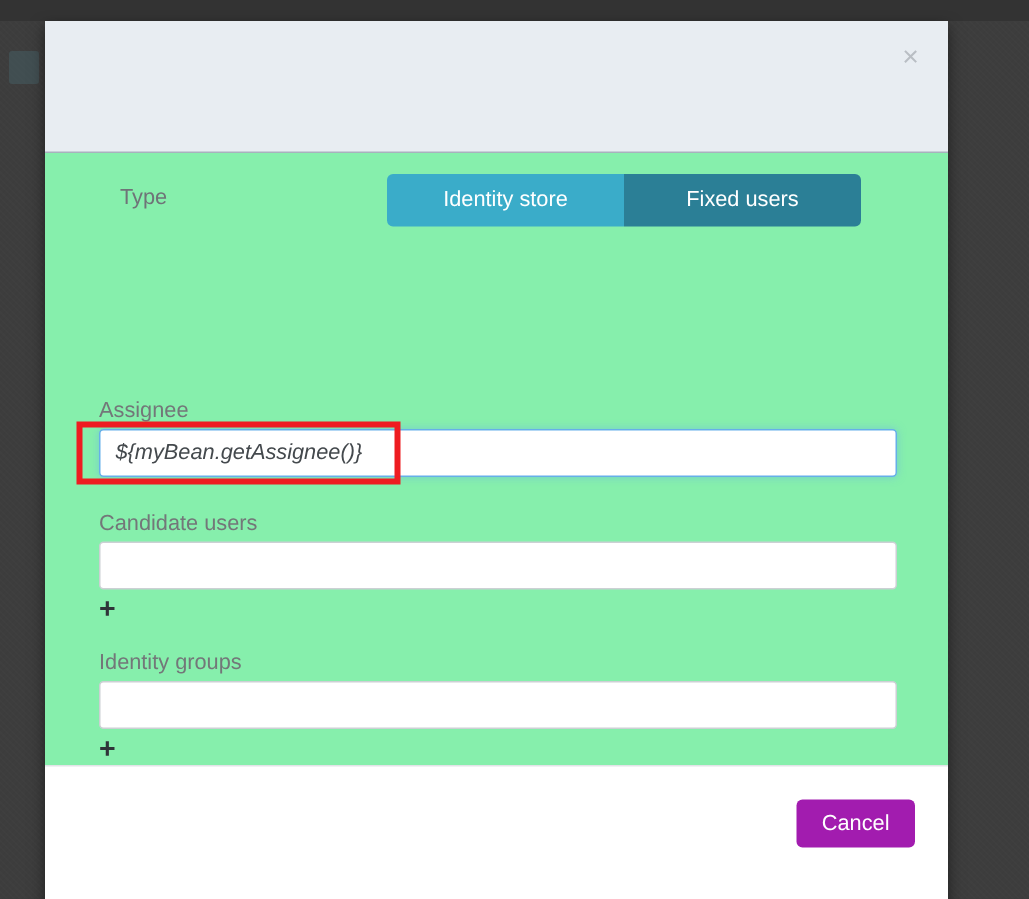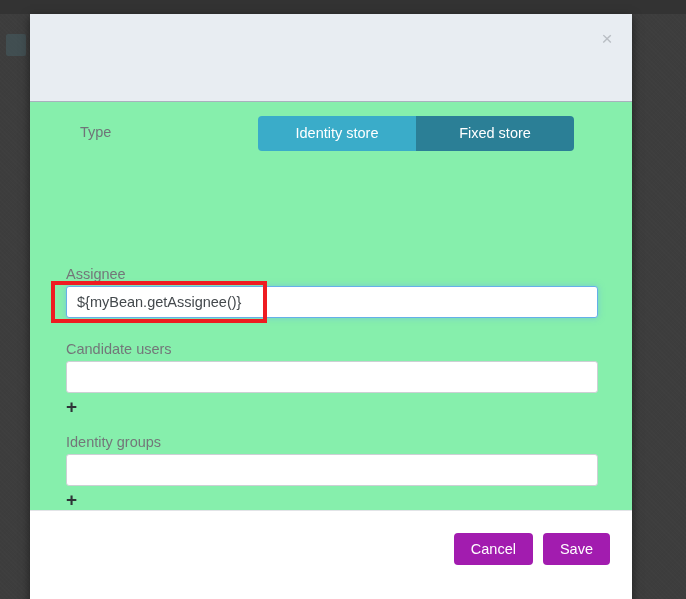--- a/index.html
+++ b/index.html
@@ -154,20 +154,21 @@
     height: 32px;
     box-sizing: border-box;
     border: 1px solid #ccd0d4;
     border-radius: 3px;
     padding: 0 10px;
     font-size: 14.5px;
     color: #44494d;
     background: #ffffff;
     font-family: "Liberation Sans", sans-serif;
     outline: none;
+    font-style: italic;
   }
   .text-input.focused {
     border: 1px solid #66afe9;
     box-shadow: 0 0 6px rgba(102,175,233,0.55);
   }
   .add-button {
     margin-top: 6px;
     display: inline-block;
     background: transparent;
     border: none;
@@ -266,21 +267,21 @@
   <div id="modal-header">
     <button id="close-button">×</button>
   </div>
 
   <div id="modal-body">
 
     <div id="type-row">
       <span id="type-label">Type</span>
       <div id="type-toggle-group">
         <button class="toggle-btn left">Identity store</button>
-        <button class="toggle-btn right">Fixed store</button>
+        <button class="toggle-btn right">Fixed users</button>
       </div>
     </div>
 
     <div class="field-group" id="assignee-group">
       <label class="field-label">Assignee</label>
       <input class="text-input focused" type="text" value="${myBean.getAssignee()}" style="">
     </div>
 
     <div class="field-group" id="candidate-users-group">
       <label class="field-label">Candidate users</label>
@@ -299,17 +300,16 @@
       <label id="initiator-label" for="initiator-checkbox">Allow process initiator to complete task</label>
     </div>
 
     <div id="annotation-rect"></div>
 
   </div>
 
   <div id="modal-footer">
     <div id="footer-actions">
       <button class="footer-btn">Cancel</button>
-      <button class="footer-btn">Save</button>
     </div>
   </div>
 
 </div>
 
 </body></html>

